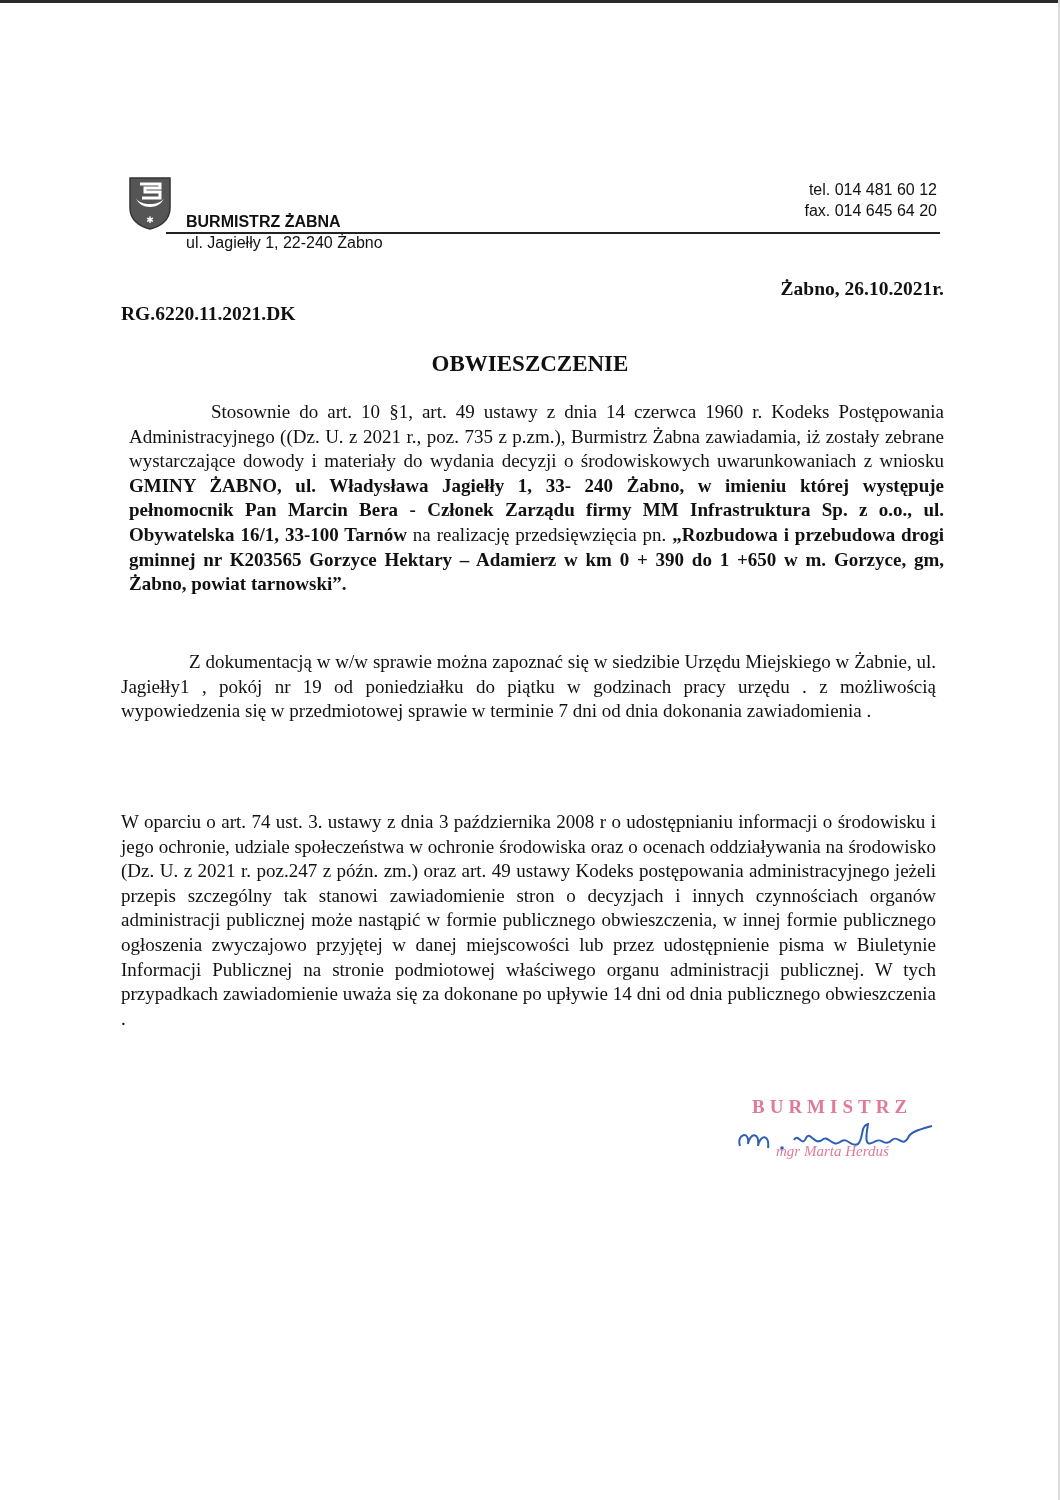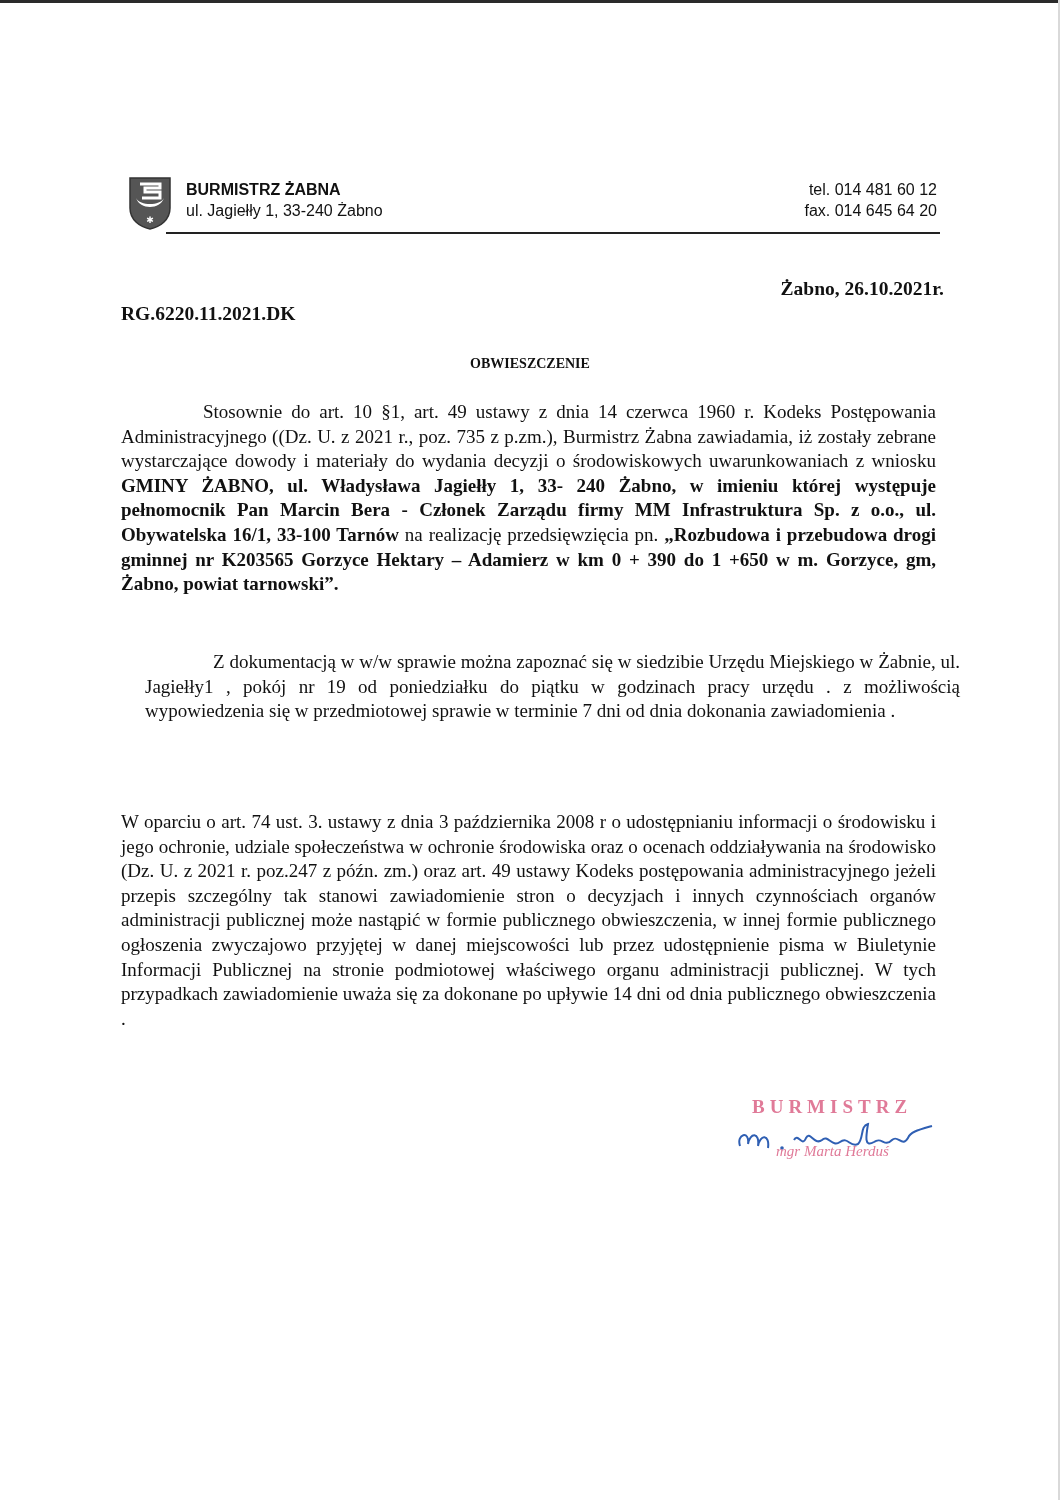--- a/index.html
+++ b/index.html
@@ -6,32 +6,32 @@
     body {
       width: 1060px; height: 1500px; background: #ffffff; position: relative;
       overflow: hidden; color: #111;
     }
     .page-edge { position: absolute; left: 0; top: 0; width: 1060px; height: 3px; background: #2a2a2a; }
     .page-edge-r { position: absolute; right: 0; top: 0; width: 2px; height: 1500px; background: #d9d9d9; }
 
     .letterhead { position: absolute; left: 128px; top: 176px; width: 812px; height: 58px; }
     .crest { position: absolute; left: 0; top: 0; width: 44px; height: 54px; }
     .lh-left { position: absolute; left: 58px; top: 3px; font-family: "Liberation Sans", sans-serif; font-size: 16px; line-height: 21px; }
-    .lh-title { font-weight: bold; }
+    .lh-title { font-weight: bold; margin-top: 32px; }
     .lh-right { position: absolute; right: 3px; top: 3px; font-family: "Liberation Sans", sans-serif; font-size: 16px; line-height: 21px; text-align: right; }
     .lh-rule { position: absolute; left: 38px; right: 0; top: 56px; height: 2px; background: #222; }
 
     .doc { font-family: "Liberation Serif", serif; font-size: 19px; line-height: 24.6px; }
     .ref { position: absolute; left: 121px; top: 282px; font-weight: bold; font-size: 19.5px; margin-top: 20px; }
     .date { position: absolute; right: 116px; top: 277px; font-weight: bold; font-size: 19.5px; }
-    .title { position: absolute; left: 0; width: 1060px; top: 352px; text-align: center; font-weight: bold; font-size: 14px; }
+    .title { position: absolute; left: 0; width: 1060px; top: 352px; text-align: center; font-weight: bold; font-size: 23px; }
 
     .para { position: absolute; left: 121px; width: 815px; text-align: justify; }
-    .p1 { top: 400px; }
-    .p2 { top: 650px; margin-left: 24px; }
+    .p1 { top: 400px; margin-left: 8px; }
+    .p2 { top: 650px; }
     .p3 { top: 810px; }
     .indent { display: inline-block; width: 82px; }
     .indent2 { display: inline-block; width: 68px; }
     b { font-weight: bold; }
 
     .stamp { position: absolute; left: 732px; top: 1090px; width: 220px; height: 80px; }
     .stamp-title { position: absolute; left: 20px; top: 6px; font-family: "Liberation Serif", serif; font-weight: bold; font-size: 19px; letter-spacing: 5px; color: #e07a98; }
     .stamp-name { position: absolute; left: 44px; top: 53px; font-family: "Liberation Serif", serif; font-style: italic; font-size: 15px; color: #e07a98; text-align: center; }
     .signature { position: absolute; left: 0; top: 28px; width: 215px; height: 40px; }
   </style>
@@ -43,21 +43,21 @@
 
 <div class="letterhead">
   <svg class="crest" viewBox="0 0 44 54">
     <path d="M2 2 H42 V32 C42 44 32 51 22 53 C12 51 2 44 2 32 Z" fill="#555" stroke="#333" stroke-width="1.5"></path>
     <path d="M12 8 H32 V12 H17 V16 H32 V22 H14" fill="none" stroke="#fff" stroke-width="3"></path>
     <path d="M8 22 C12 34 32 34 36 22 C32 30 12 30 8 22 Z" fill="#fff"></path>
     <text x="22" y="47" font-size="9" fill="#fff" text-anchor="middle" font-family="DejaVu Sans, sans-serif">✱</text>
   </svg>
   <div class="lh-left">
     <div class="lh-title">BURMISTRZ ŻABNA</div>
-    <div>ul. Jagiełły 1, 33-240 Żabno</div>
+    <div>ul. Jagiełły 1, 22-240 Żabno</div>
   </div>
   <div class="lh-right">
     <div>tel. 014 481 60 12</div>
     <div>fax. 014 645 64 20</div>
   </div>
   <div class="lh-rule"></div>
 </div>
 
 <div class="doc ref">RG.6220.11.2021.DK</div>
 <div class="doc date">Żabno, 26.10.2021r.</div>

